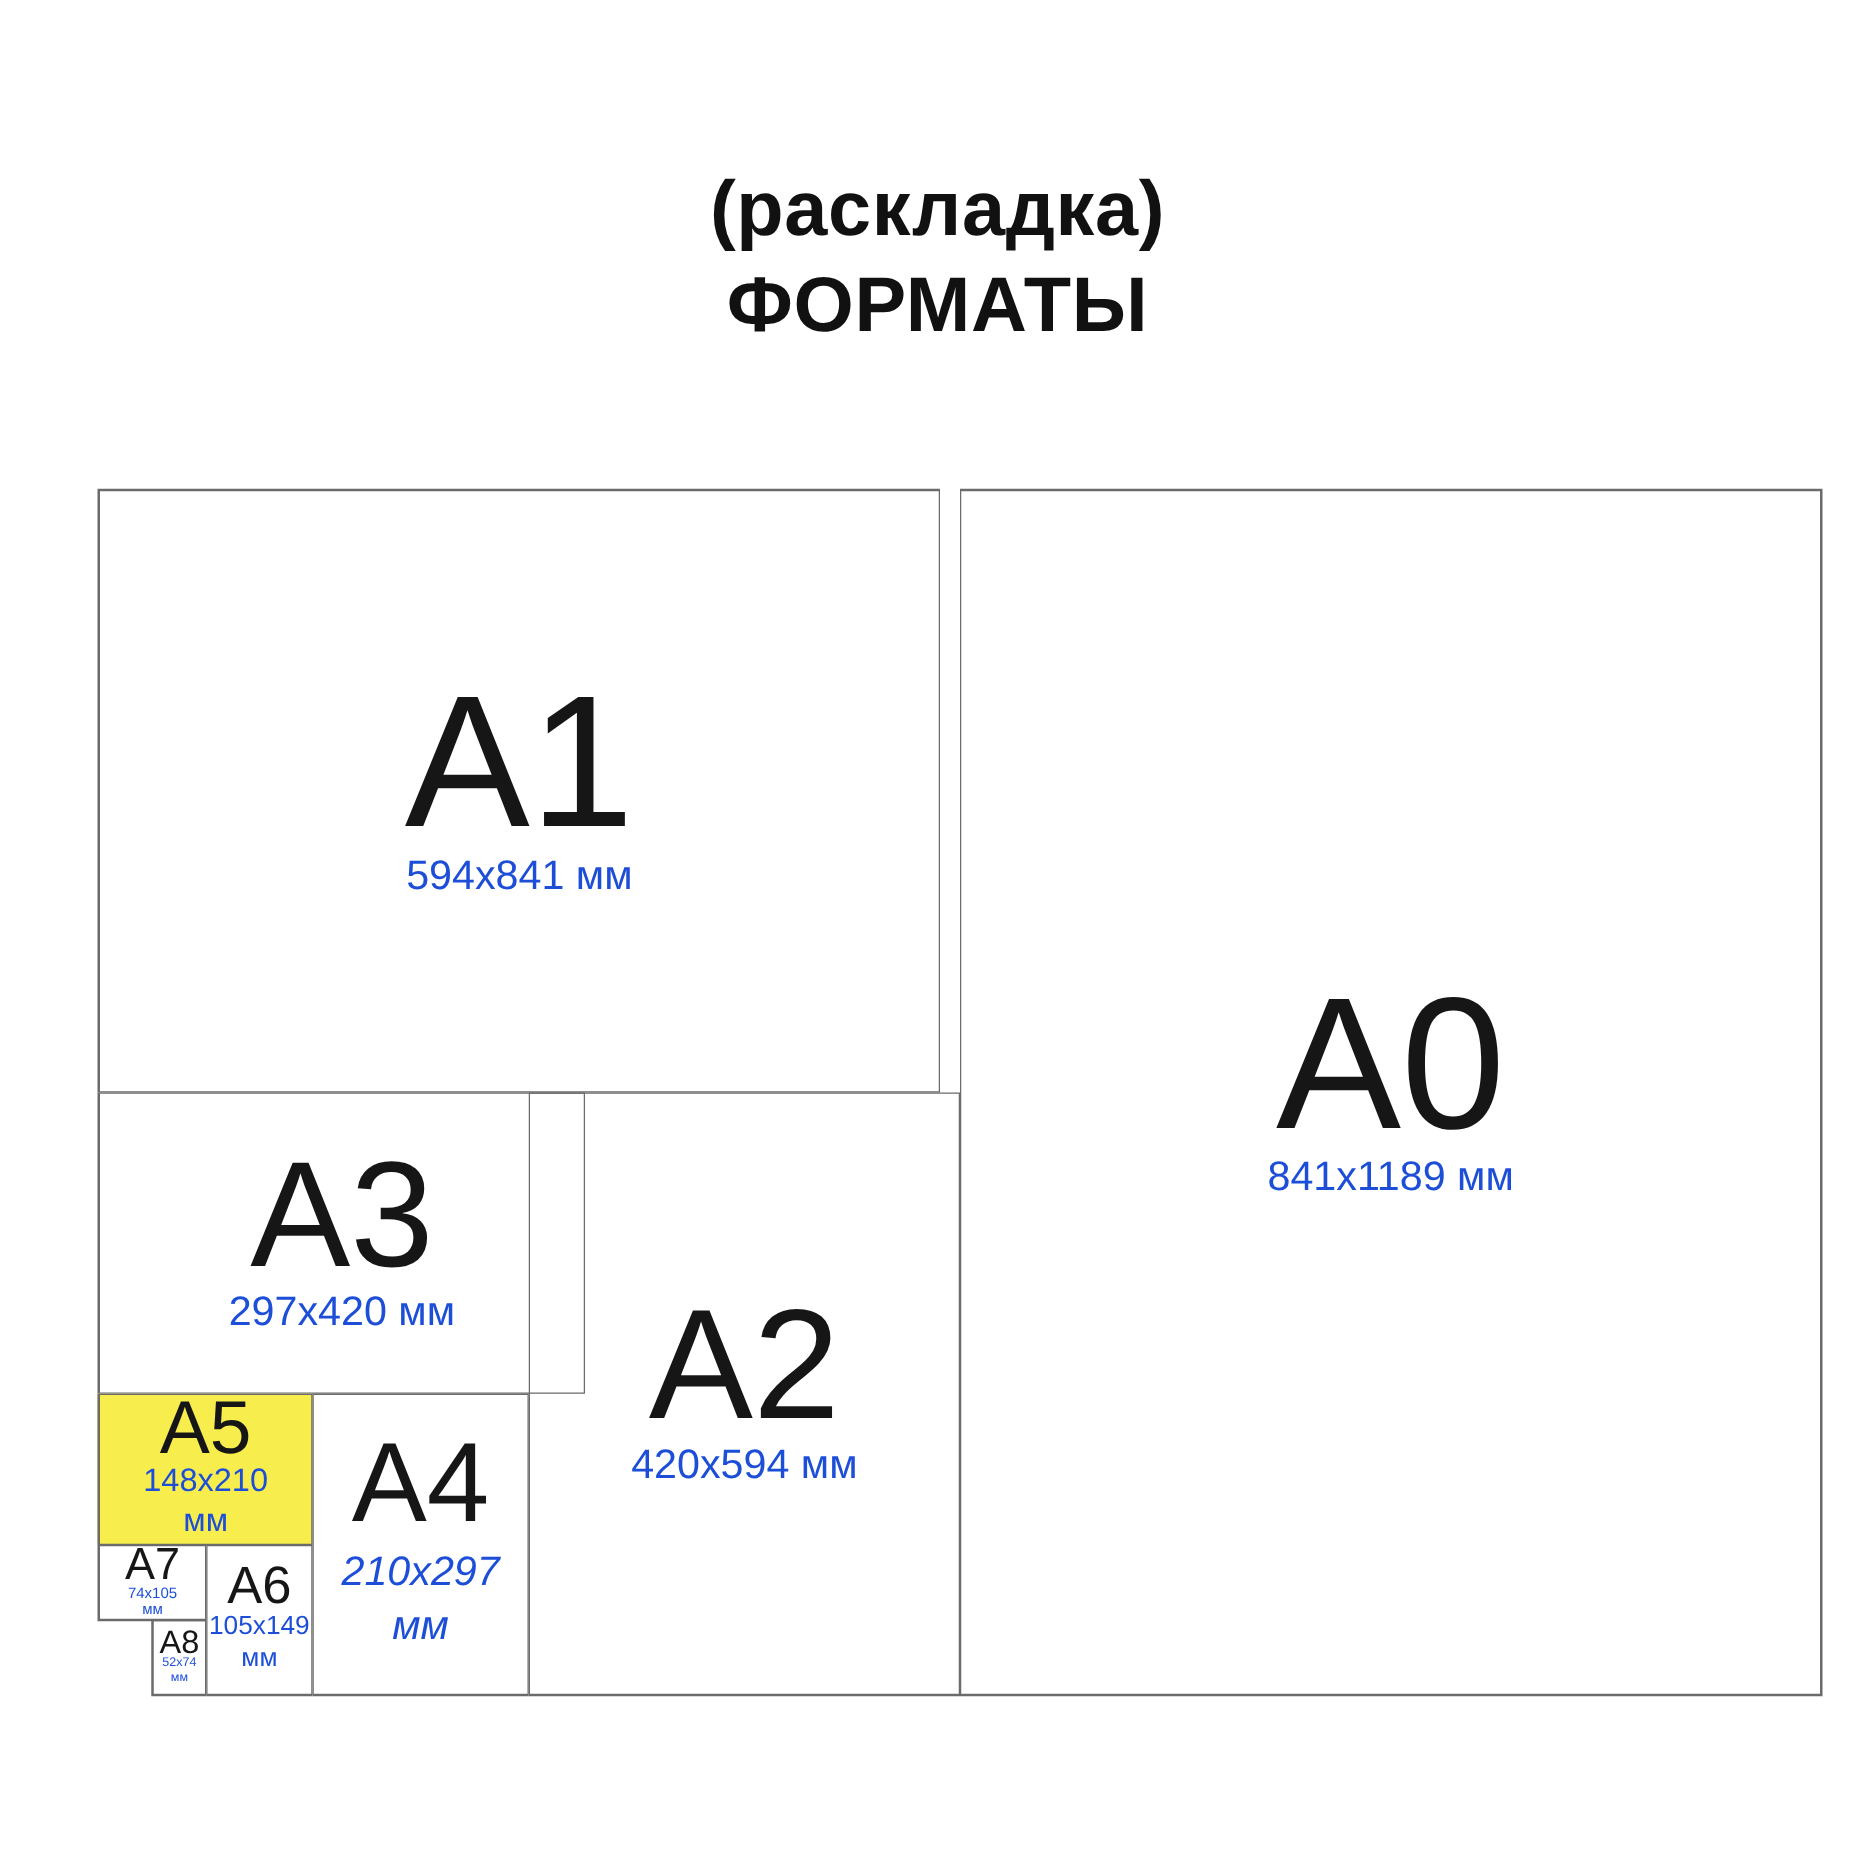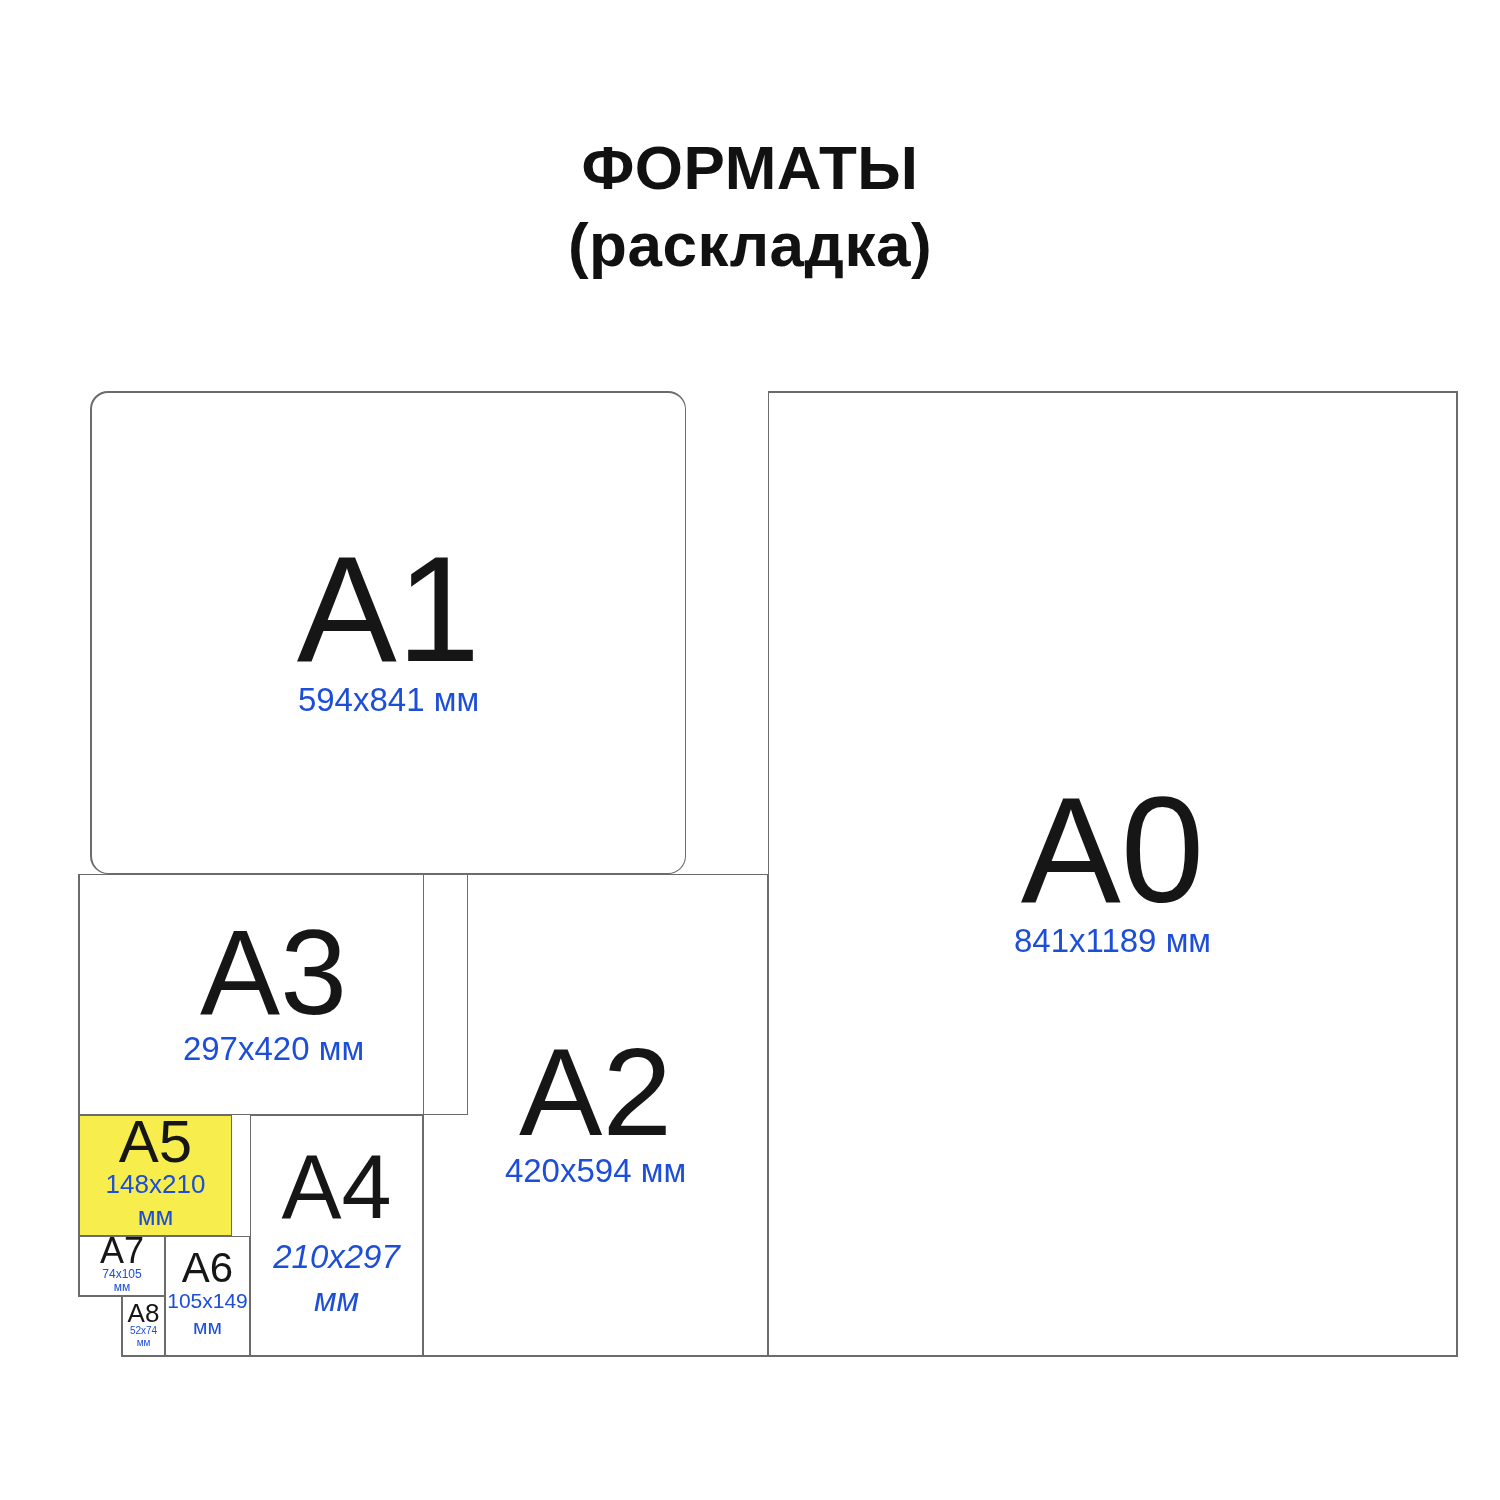--- a/index.html
+++ b/index.html
@@ -52,25 +52,25 @@
   .fmt-label {
     line-height: 0.85;
     color: #161616;
     white-space: nowrap;
   }
   .fmt-dims {
     color: #1d4ed8;
     white-space: nowrap;
   }
   
-  .cell-a1 { left: 12px;     top: 0;     width: 596px; height: 483px; border-width: 2px 1px 1px 2px; border-radius: 18px; }
+  .cell-a1 { left: 0;     top: 0;     width: 674px; height: 483px; border-width: 2px 1px 1px 2px; }
   .cell-a0 { left: 690px; top: 0;     width: 690px; height: 966px; border-width: 2px 2px 2px 1px; }
   .cell-a3 { left: 0;     top: 483px; width: 390px; height: 241px; border-width: 1px 1px 1px 2px; }
   .cell-a2 { left: 345px; top: 483px; width: 345px; height: 483px; border-width: 1px 1px 2px 1px; }
-  .cell-a5 { left: 0;     top: 724px; width: 154px; height: 121px; border-width: 1px 1px 1px 2px; }
+  .cell-a5 { left: 0;     top: 724px; width: 172px; height: 121px; border-width: 1px 1px 1px 2px; }
   .cell-a4 { left: 172px; top: 724px; width: 173px; height: 242px; border-width: 1px 1px 2px 1px; }
   .cell-a7 { left: 0;     top: 845px; width: 87px;  height: 61px;  border-width: 1px 1px 2px 2px; text-align: right; }
   .cell-a6 { left: 87px;  top: 845px; width: 85px;  height: 121px; border-width: 1px 1px 2px 1px; }
   .cell-a8 { left: 43px;  top: 905px; width: 44px;  height: 61px;  border-width: 1px 1px 2px 2px; }
   
   .cell-a1 .fmt-label, .cell-a0 .fmt-label { font-size: 150px; margin-bottom: 6px; }
   .cell-a2 .fmt-label { font-size: 125px; margin-bottom: 6px; }
   .cell-a3 .fmt-label { font-size: 120px; margin-bottom: 6px; }
   .cell-a4 .fmt-label { font-size: 90px;  margin-bottom: 10px; }
   .cell-a5 .fmt-label { font-size: 60px;  line-height: 0.8; margin-bottom: 3px; }
@@ -84,22 +84,22 @@
   .cell-a6 .fmt-dims { font-size: 21px; line-height: 1.25; }
   .cell-a7 .fmt-dims { font-size: 12px; line-height: 1.15; }
   .cell-a8 .fmt-dims { font-size: 10px; line-height: 1.2; }
 </style>
 </head>
 <body>
 
 <div class="page">
 
   <div class="title">
+    <div>(раскладка)</div>
     <div>ФОРМАТЫ</div>
-    <div>(раскладка)</div>
   </div>
 
   <div class="diagram">
 
     <div class="cell cell-a1">
       <div class="fmt-label">А1</div>
       <div class="fmt-dims">594x841 мм</div>
     </div>
 
     <div class="cell cell-a0">

